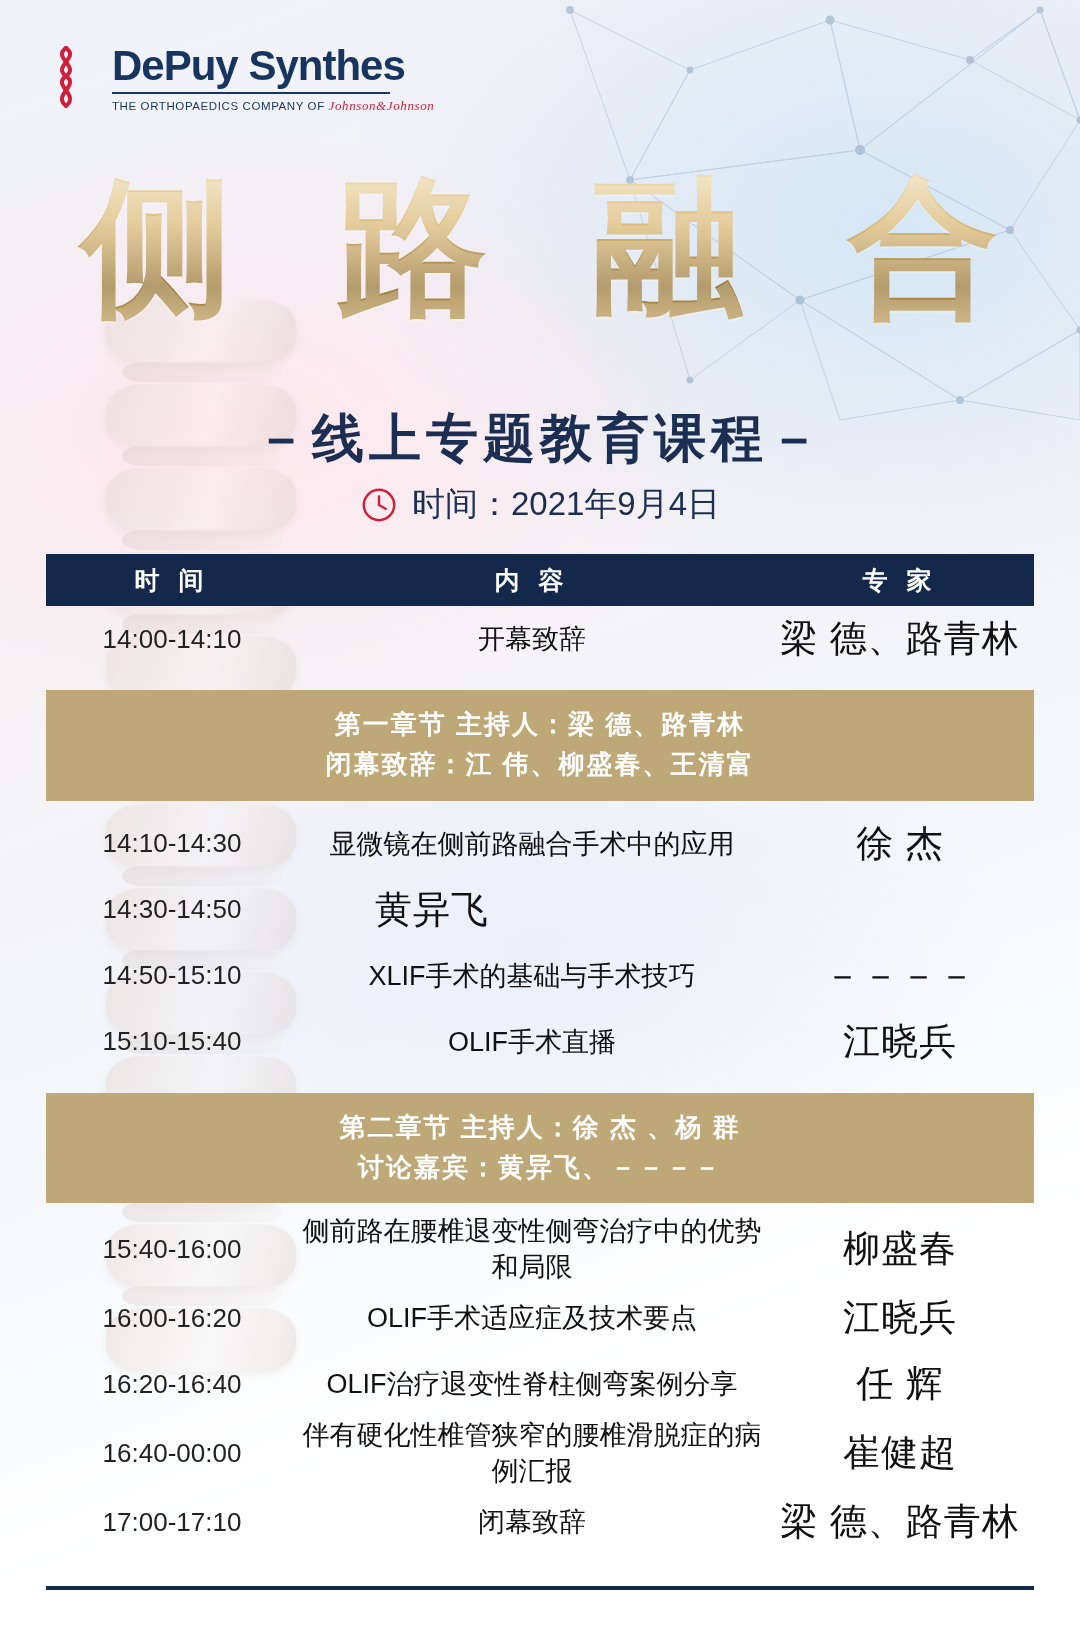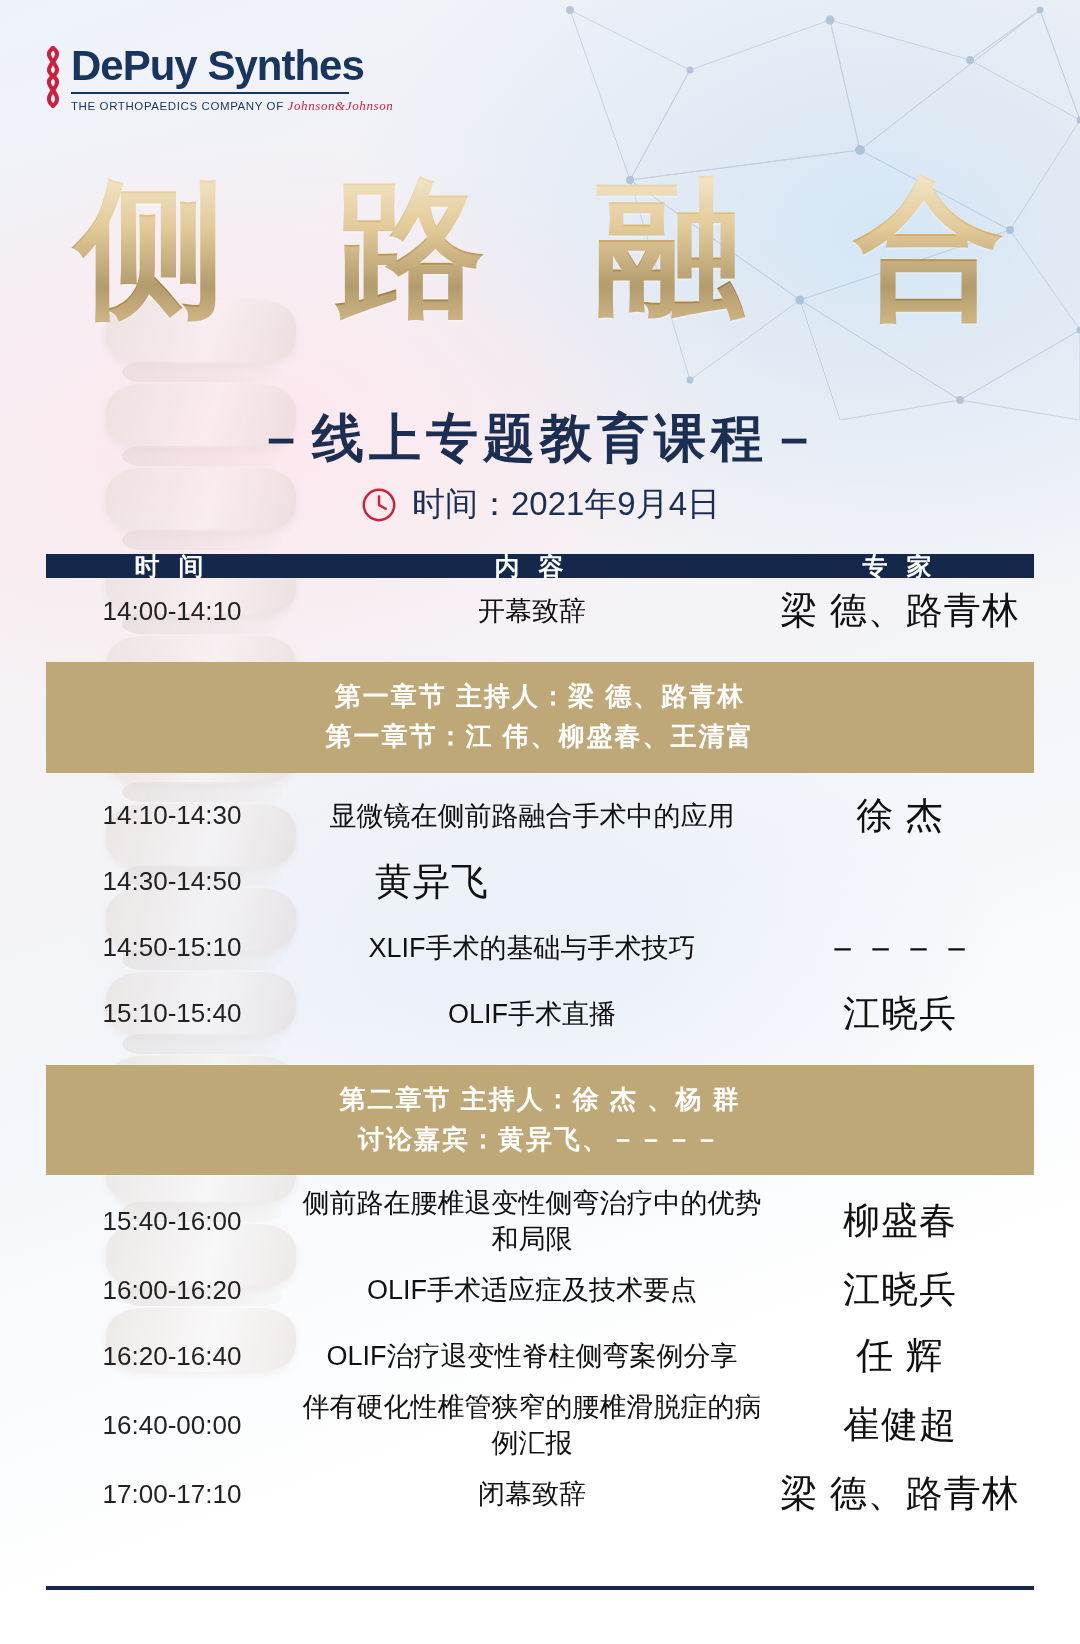--- a/index.html
+++ b/index.html
@@ -57,25 +57,25 @@
     left: 26px;
     width: 160px;
     height: 20px;
     border-radius: 20px / 10px;
     background: linear-gradient(100deg, rgba(205,189,182,0.55), rgba(235,226,221,0.3));
   }
 
   
   .logo {
     position: absolute;
-    left: 35px;
+    left: 48px;
     top: 44px;
     display: flex;
     align-items: flex-start;
-    gap: 0;
+    gap: 28px;
   }
   .logo-mark {
     width: 36px;
     height: 70px;
     flex: none;
   }
   .logo-text-wrap {
     display: flex;
     flex-direction: column;
   }
@@ -106,21 +106,21 @@
     font-size: 13px;
   }
 
   
   .headline {
     position: absolute;
     top: 162px;
     left: 0;
     width: 1080px;
     text-align: center;
-    font-family: Liberation Sans, sans-serif;
+    font-family: Liberation Serif, serif;
     font-weight: bold;
     font-size: 150px;
     letter-spacing: 34px;
     text-indent: 34px;
     line-height: 1.15;
     background: linear-gradient(180deg, #f3e4c0 0%, #d9b877 38%, #9a7b3c 72%, #c8a765 100%);
     -webkit-background-clip: text;
     background-clip: text;
     color: transparent;
     -webkit-text-fill-color: transparent;
@@ -161,21 +161,21 @@
   .table {
     position: absolute;
     left: 46px;
     top: 554px;
     width: 988px;
   }
   .thead {
     display: flex;
     background: #14284c;
     color: #ffffff;
-    height: 24px;
+    height: 52px;
     align-items: center;
     font-size: 25px;
     font-weight: bold;
     letter-spacing: 6px;
   }
   .col-time   { width: 252px; text-align: center; }
   .col-topic  { flex: 1;      text-align: center; }
   .col-expert { width: 268px; text-align: center; }
 
   .row {
@@ -304,21 +304,21 @@
       <div class="col-expert">专  家</div>
     </div>
     <div id="agenda-body">
         <div class="row">
           <div class="col-time">14:00-14:10</div>
           <div class="col-topic">开幕致辞</div>
           <div class="col-expert">梁  德、路青林</div>
         </div>
         <div class="section-band">
           <div>第一章节  主持人：梁  德、路青林</div>
-          <div>第一章节：江  伟、柳盛春、王清富</div>
+          <div>闭幕致辞：江  伟、柳盛春、王清富</div>
         </div>
         <div class="row">
           <div class="col-time">14:10-14:30</div>
           <div class="col-topic">显微镜在侧前路融合手术中的应用</div>
           <div class="col-expert">徐  杰</div>
         </div>
         <div class="row">
           <div class="col-time">14:30-14:50</div>
           <div class="col-expert">黄异飞</div>
         </div>

